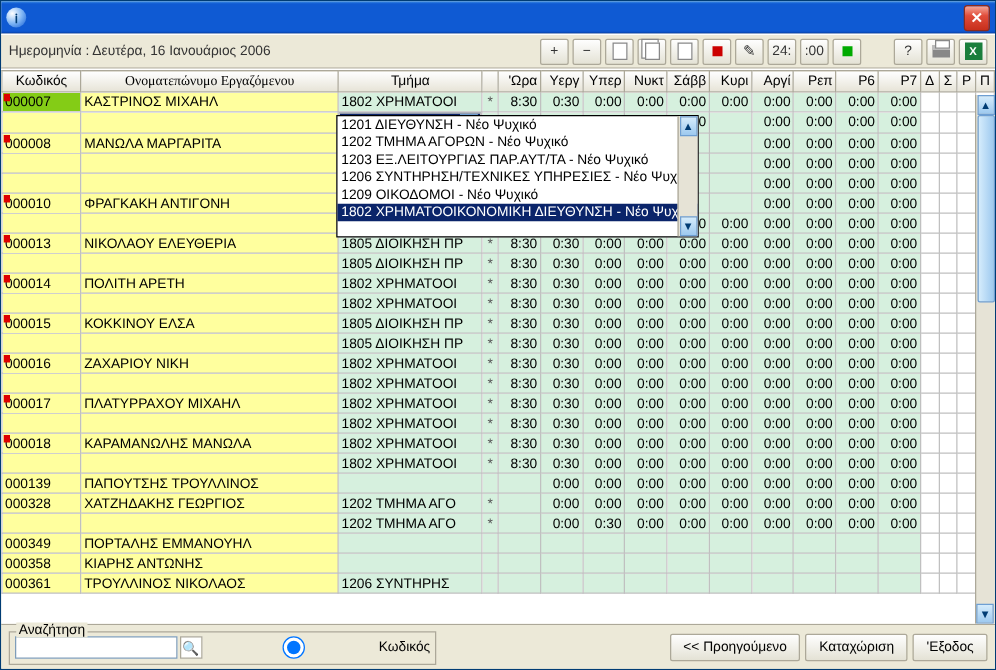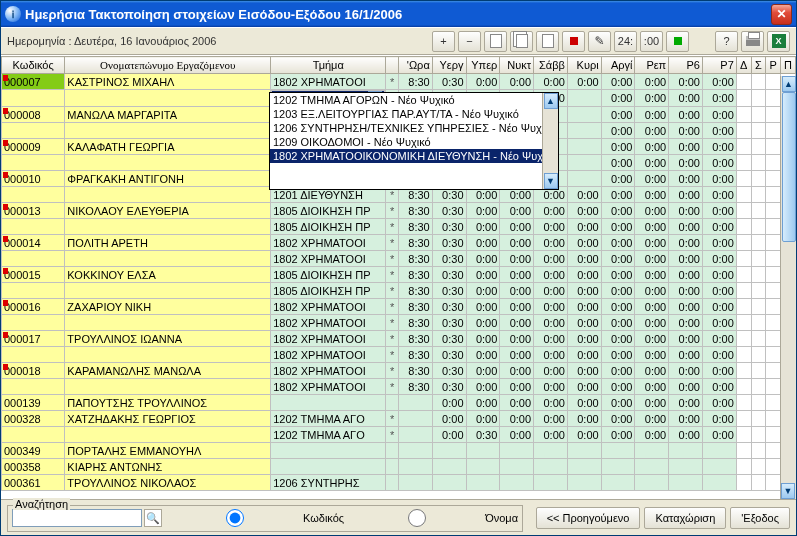--- a/index.html
+++ b/index.html
@@ -61,21 +61,20 @@
   .vscroll .thumb { width:14px; height:150px; margin:0 auto; background:linear-gradient(to right,#d5ecfc,#9dc9ef); border:1px solid #6e9fd3; border-radius:2px; }
 </style>
 </head>
 <body>
 
 <div class="window">
   <div class="titlebar">
     <span class="icon">
         <span>ℹ</span>
       </span>
-    <span>Ημερήσια Τακτοποίηση στοιχείων Εισόδου-Εξόδου 16/1/2006</span>
     <div class="close-btn">✕</div>
   </div>
 
   <div class="infobar">
     <span class="date">Ημερομηνία :  Δευτέρα, 16 Ιανουάριος 2006</span>
     <div class="toolbar">
       <div class="tbtn">
           <span>+</span>
         </div>
       <div class="tbtn">
@@ -220,40 +219,20 @@
             <td class="num" style="background: rgb(214, 240, 222);">0:00</td>
             <td class="num" style="background: rgb(214, 240, 222);">0:00</td>
             <td class="num" style="background: rgb(214, 240, 222);">0:00</td>
             <td class="num" style="background: rgb(214, 240, 222);">0:00</td>
             <td style="background: rgb(255, 255, 255);"></td>
             <td style="background: rgb(255, 255, 255);"></td>
             <td style="background: rgb(255, 255, 255);"></td>
             <td style="background: rgb(255, 255, 255);"></td>
           </tr>
           <tr class="row-yellow">
-            <td class="red-box" style="background: rgb(255, 255, 158);">000009</td>
-            <td style="background: rgb(255, 255, 158);">ΚΑΛΑΦΑΤΗ ΓΕΩΡΓΙΑ</td>
-            <td style="background: rgb(214, 240, 222);"></td>
-            <td class="star-cell" style="background: rgb(214, 240, 222);"></td>
-            <td class="num" style="background: rgb(214, 240, 222);"></td>
-            <td class="num" style="background: rgb(214, 240, 222);"></td>
-            <td class="num" style="background: rgb(214, 240, 222);"></td>
-            <td class="num" style="background: rgb(214, 240, 222);"></td>
-            <td class="num" style="background: rgb(214, 240, 222);"></td>
-            <td class="num" style="background: rgb(214, 240, 222);"></td>
-            <td class="num" style="background: rgb(214, 240, 222);">0:00</td>
-            <td class="num" style="background: rgb(214, 240, 222);">0:00</td>
-            <td class="num" style="background: rgb(214, 240, 222);">0:00</td>
-            <td class="num" style="background: rgb(214, 240, 222);">0:00</td>
-            <td style="background: rgb(255, 255, 255);"></td>
-            <td style="background: rgb(255, 255, 255);"></td>
-            <td style="background: rgb(255, 255, 255);"></td>
-            <td style="background: rgb(255, 255, 255);"></td>
-          </tr>
-          <tr class="row-yellow">
             <td style="background: rgb(255, 255, 158);"></td>
             <td style="background: rgb(255, 255, 158);"></td>
             <td style="background: rgb(214, 240, 222);"></td>
             <td class="star-cell" style="background: rgb(214, 240, 222);"></td>
             <td class="num" style="background: rgb(214, 240, 222);"></td>
             <td class="num" style="background: rgb(214, 240, 222);"></td>
             <td class="num" style="background: rgb(214, 240, 222);"></td>
             <td class="num" style="background: rgb(214, 240, 222);"></td>
             <td class="num" style="background: rgb(214, 240, 222);"></td>
             <td class="num" style="background: rgb(214, 240, 222);"></td>
@@ -461,21 +440,21 @@
             <td class="num" style="background: rgb(214, 240, 222);">0:00</td>
             <td class="num" style="background: rgb(214, 240, 222);">0:00</td>
             <td class="num" style="background: rgb(214, 240, 222);">0:00</td>
             <td style="background: rgb(255, 255, 255);"></td>
             <td style="background: rgb(255, 255, 255);"></td>
             <td style="background: rgb(255, 255, 255);"></td>
             <td style="background: rgb(255, 255, 255);"></td>
           </tr>
           <tr class="row-yellow">
             <td class="red-box" style="background: rgb(255, 255, 158);">000017</td>
-            <td style="background: rgb(255, 255, 158);">ΤΡΟΥΛΛΙΝΟΣ ΙΩΑΝΝΑ</td>
+            <td style="background: rgb(255, 255, 158);">ΠΛΑΤΥΡΡΑΧΟΥ ΜΙΧΑΗΛ</td>
             <td style="background: rgb(214, 240, 222);">1802 ΧΡΗΜΑΤΟΟΙ</td>
             <td class="star-cell" style="background: rgb(214, 240, 222);">*</td>
             <td class="num" style="background: rgb(214, 240, 222);">8:30</td>
             <td class="num" style="background: rgb(214, 240, 222);">0:30</td>
             <td class="num" style="background: rgb(214, 240, 222);">0:00</td>
             <td class="num" style="background: rgb(214, 240, 222);">0:00</td>
             <td class="num" style="background: rgb(214, 240, 222);">0:00</td>
             <td class="num" style="background: rgb(214, 240, 222);">0:00</td>
             <td class="num" style="background: rgb(214, 240, 222);">0:00</td>
             <td class="num" style="background: rgb(214, 240, 222);">0:00</td>
@@ -664,20 +643,21 @@
             <td style="background: rgb(255, 255, 255);"></td>
             <td style="background: rgb(255, 255, 255);"></td>
             <td style="background: rgb(255, 255, 255);"></td>
             <td style="background: rgb(255, 255, 255);"></td>
           </tr>
         </tbody>
     </table>
 
     <div class="dropdown">
       <div id="dd-items">
+          <div class="item">1201 ΔΙΕΥΘΥΝΣΗ - Νέο Ψυχικό</div>
           <div class="item">1202 ΤΜΗΜΑ ΑΓΟΡΩΝ - Νέο Ψυχικό</div>
           <div class="item">1203 ΕΞ.ΛΕΙΤΟΥΡΓΙΑΣ ΠΑΡ.ΑΥΤ/ΤΑ - Νέο Ψυχικό</div>
           <div class="item">1206 ΣΥΝΤΗΡΗΣΗ/ΤΕΧΝΙΚΕΣ ΥΠΗΡΕΣΙΕΣ - Νέο Ψυχικό</div>
           <div class="item">1209 ΟΙΚΟΔΟΜΟΙ - Νέο Ψυχικό</div>
           <div class="item sel">1802 ΧΡΗΜΑΤΟΟΙΚΟΝΟΜΙΚΗ ΔΙΕΥΘΥΝΣΗ - Νέο Ψυχικό</div>
         </div>
       <div class="sb">
         <div class="arr">▲</div>
         <div class="arr">▼</div>
       </div>
@@ -693,24 +673,20 @@
   <div class="footer">
     <div class="search-grp">
       <span class="lg">Αναζήτηση</span>
       <input type="text" style="">
       <div class="mag">
           <span>🔍</span>
         </div>
       <label class="radio">
           <input type="radio" name="sr" checked="" style="">
           <span>Κωδικός</span>
-        </label>
-      <label class="radio">
-          <input type="radio" name="sr" style="">
-          <span>Όνομα</span>
         </label>
     </div>
     <div class="ft-right">
       <button class="btn">&lt;&lt; Προηγούμενο</button>
       <button class="btn">Καταχώριση</button>
       <button class="btn">'Εξοδος</button>
     </div>
   </div>
 </div>
 

